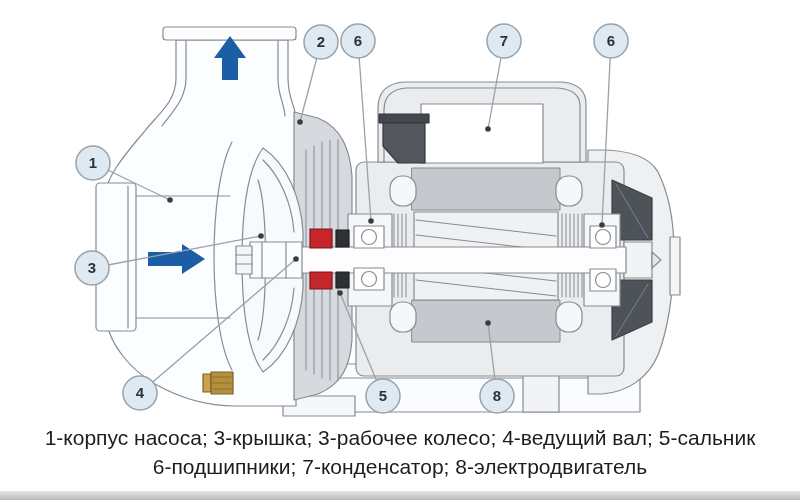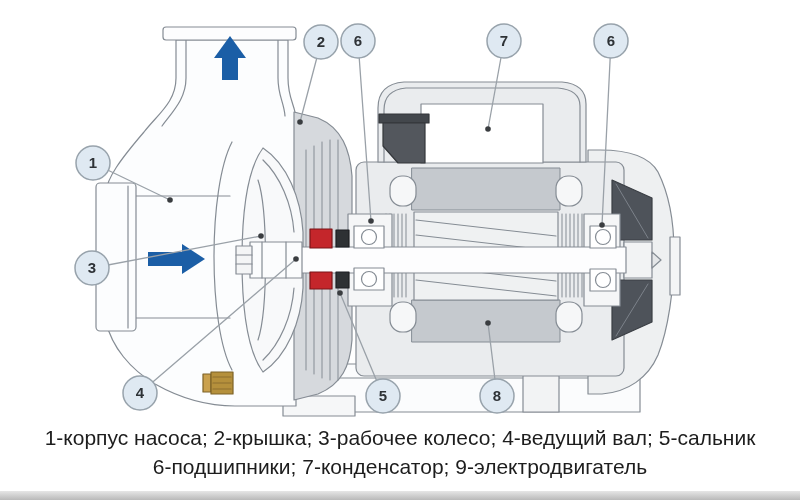--- a/index.html
+++ b/index.html
@@ -229,18 +229,18 @@
         <text class="callout-num" x="504" y="46" stroke="none">7</text>
       </g>
       <g>
         <circle cx="497" cy="396" r="17" fill="#dfe9f2" stroke="#98a3ac" stroke-width="1.5"></circle>
         <text class="callout-num" x="497" y="401" stroke="none">8</text>
       </g>
     </g>
   </svg>
 
   <div class="caption">
-    <div>1-корпус насоса; 2-крышка; 3-рабочее колесо; 4-ведущий вал; 5-сальник</div>
-    <div>6-подшипники; 7-конденсатор; 9-электродвигатель</div>
+    <div>1-корпус насоса; 3-крышка; 3-рабочее колесо; 4-ведущий вал; 5-сальник</div>
+    <div>6-подшипники; 7-конденсатор; 8-электродвигатель</div>
   </div>
 
   <div class="bottom-band"></div>
 </div>
 
 </body></html>

